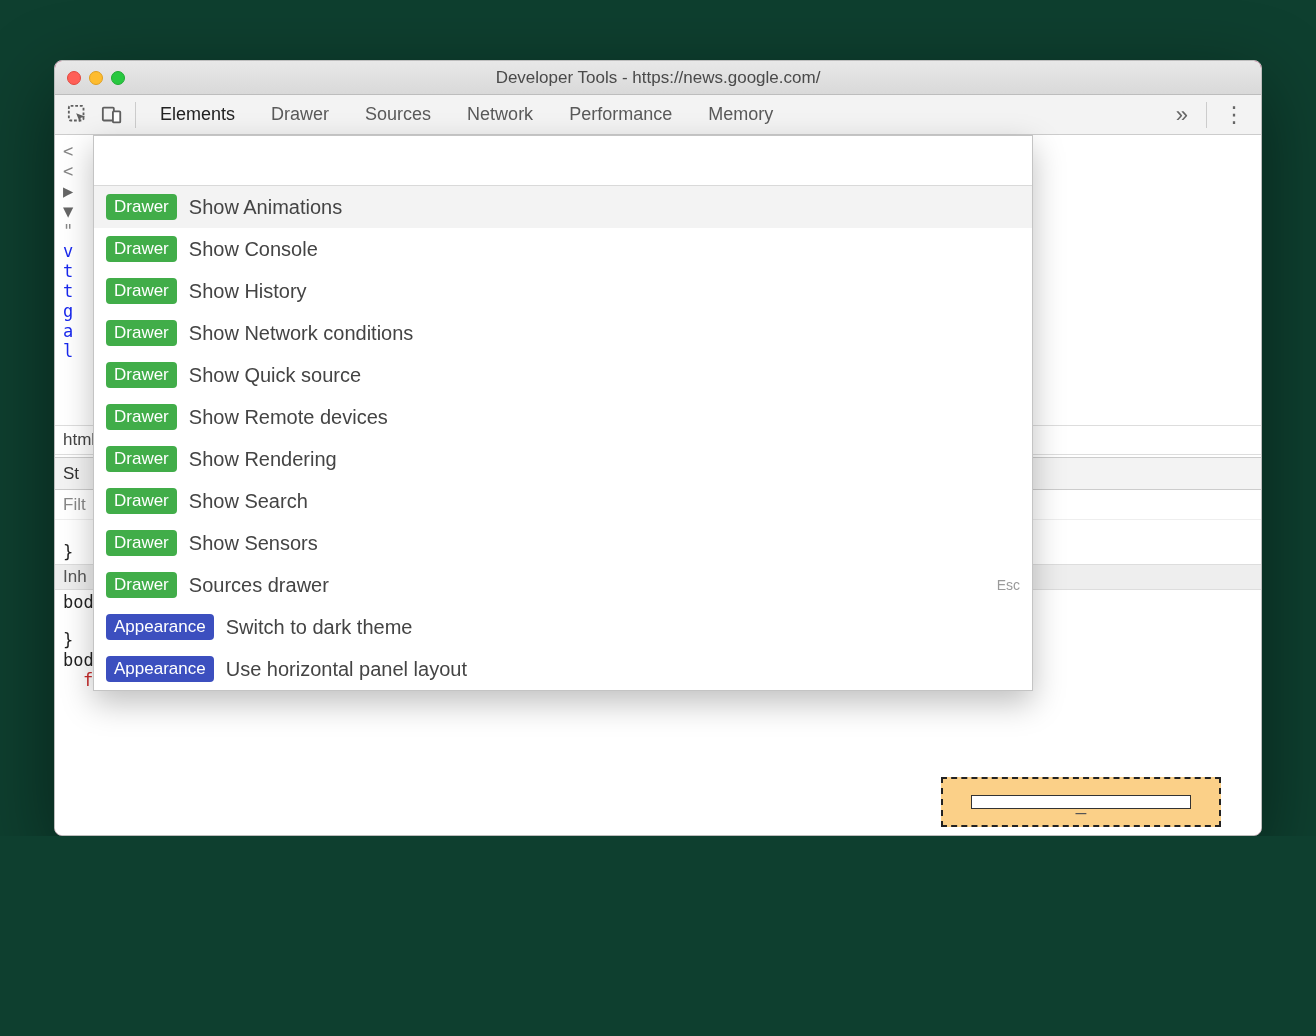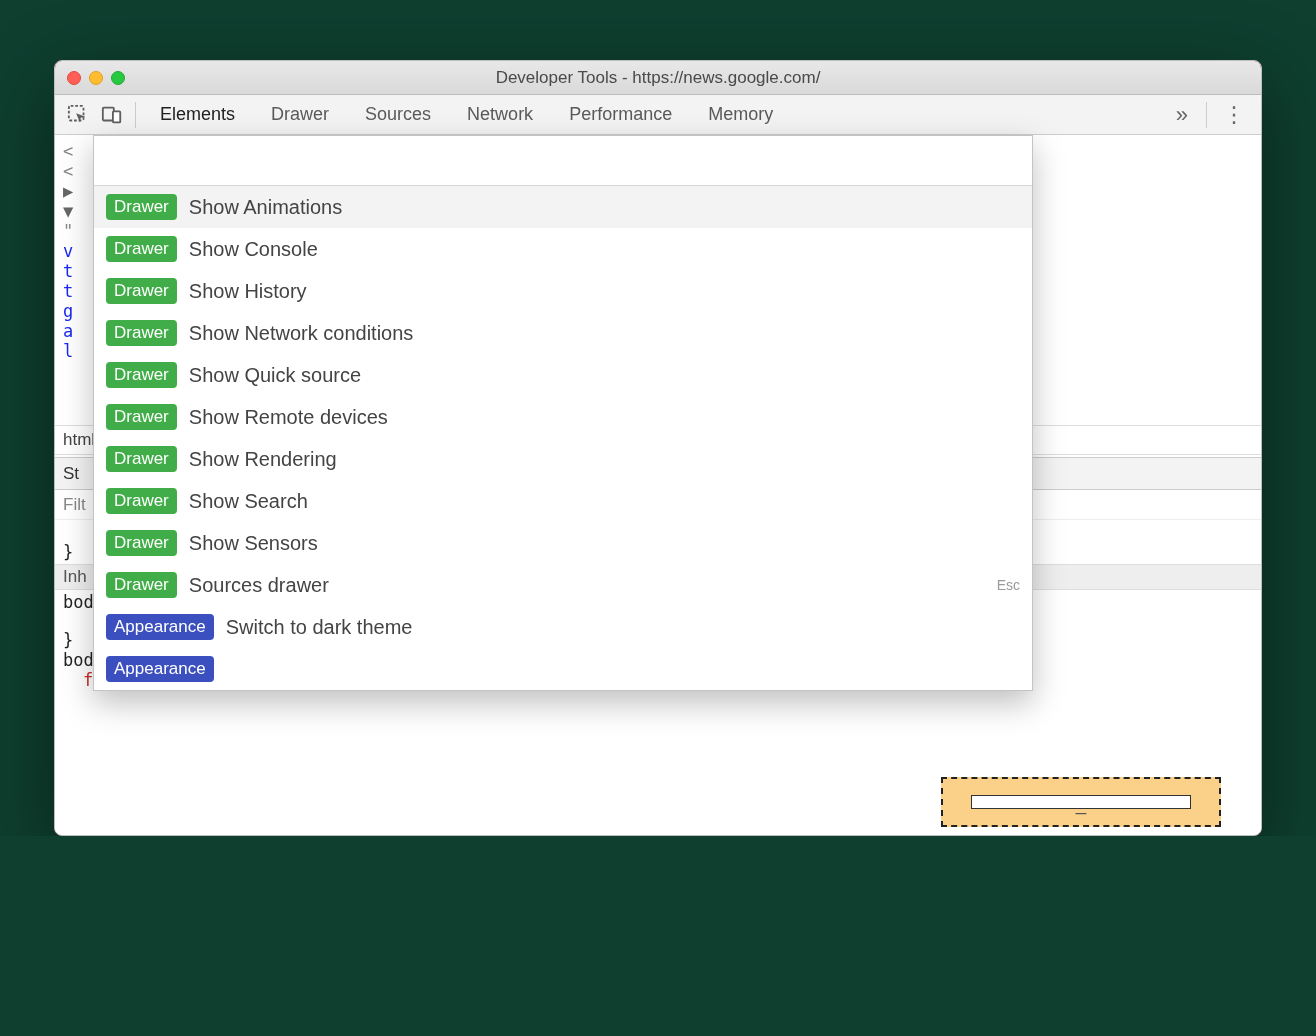--- a/index.html
+++ b/index.html
@@ -299,20 +299,21 @@
               <span class="badge drawer">Drawer</span>
               <span>Sources drawer</span>
               <span class="cm-shortcut">Esc</span>
             </div>
             <div class="cm-item">
               <span class="badge appearance">Appearance</span>
               <span>Switch to dark theme</span>
             </div>
             <div class="cm-item">
               <span class="badge appearance">Appearance</span>
+              <span>Use horizontal panel layout</span>
             </div>
           </div>
     </div>
 
   </div>
 
 </div>
 </div>
 
 </body></html>

